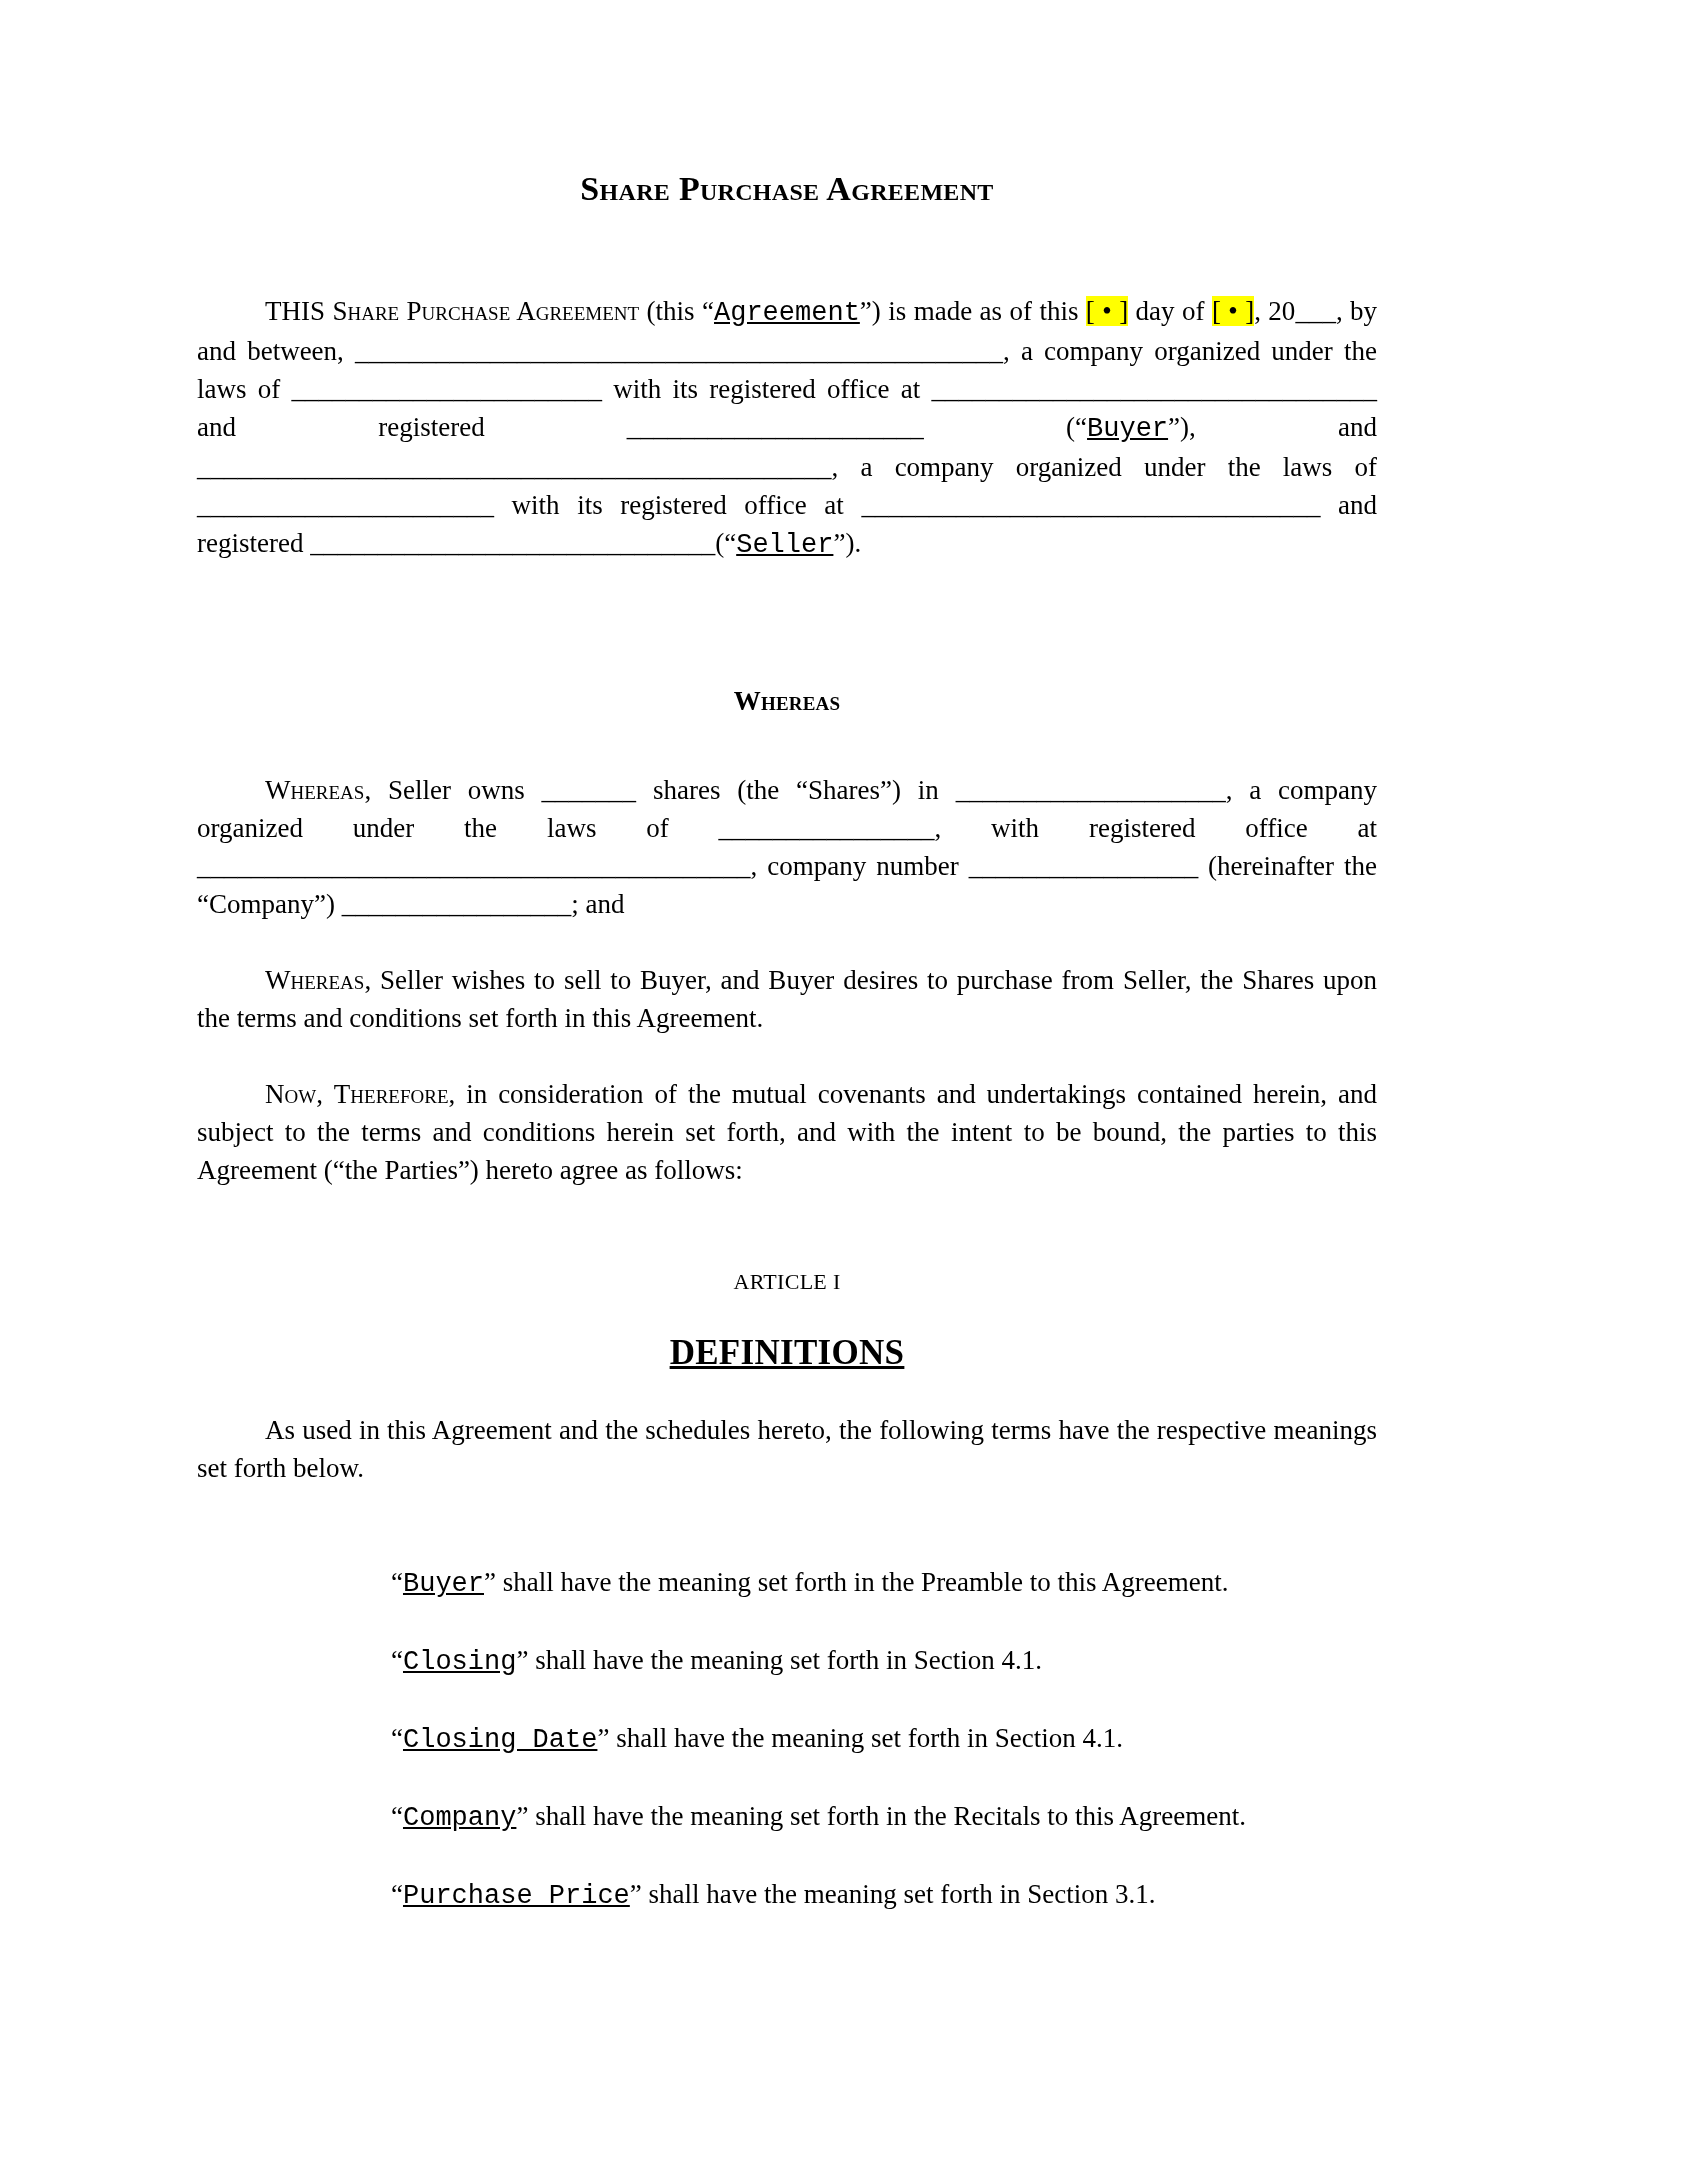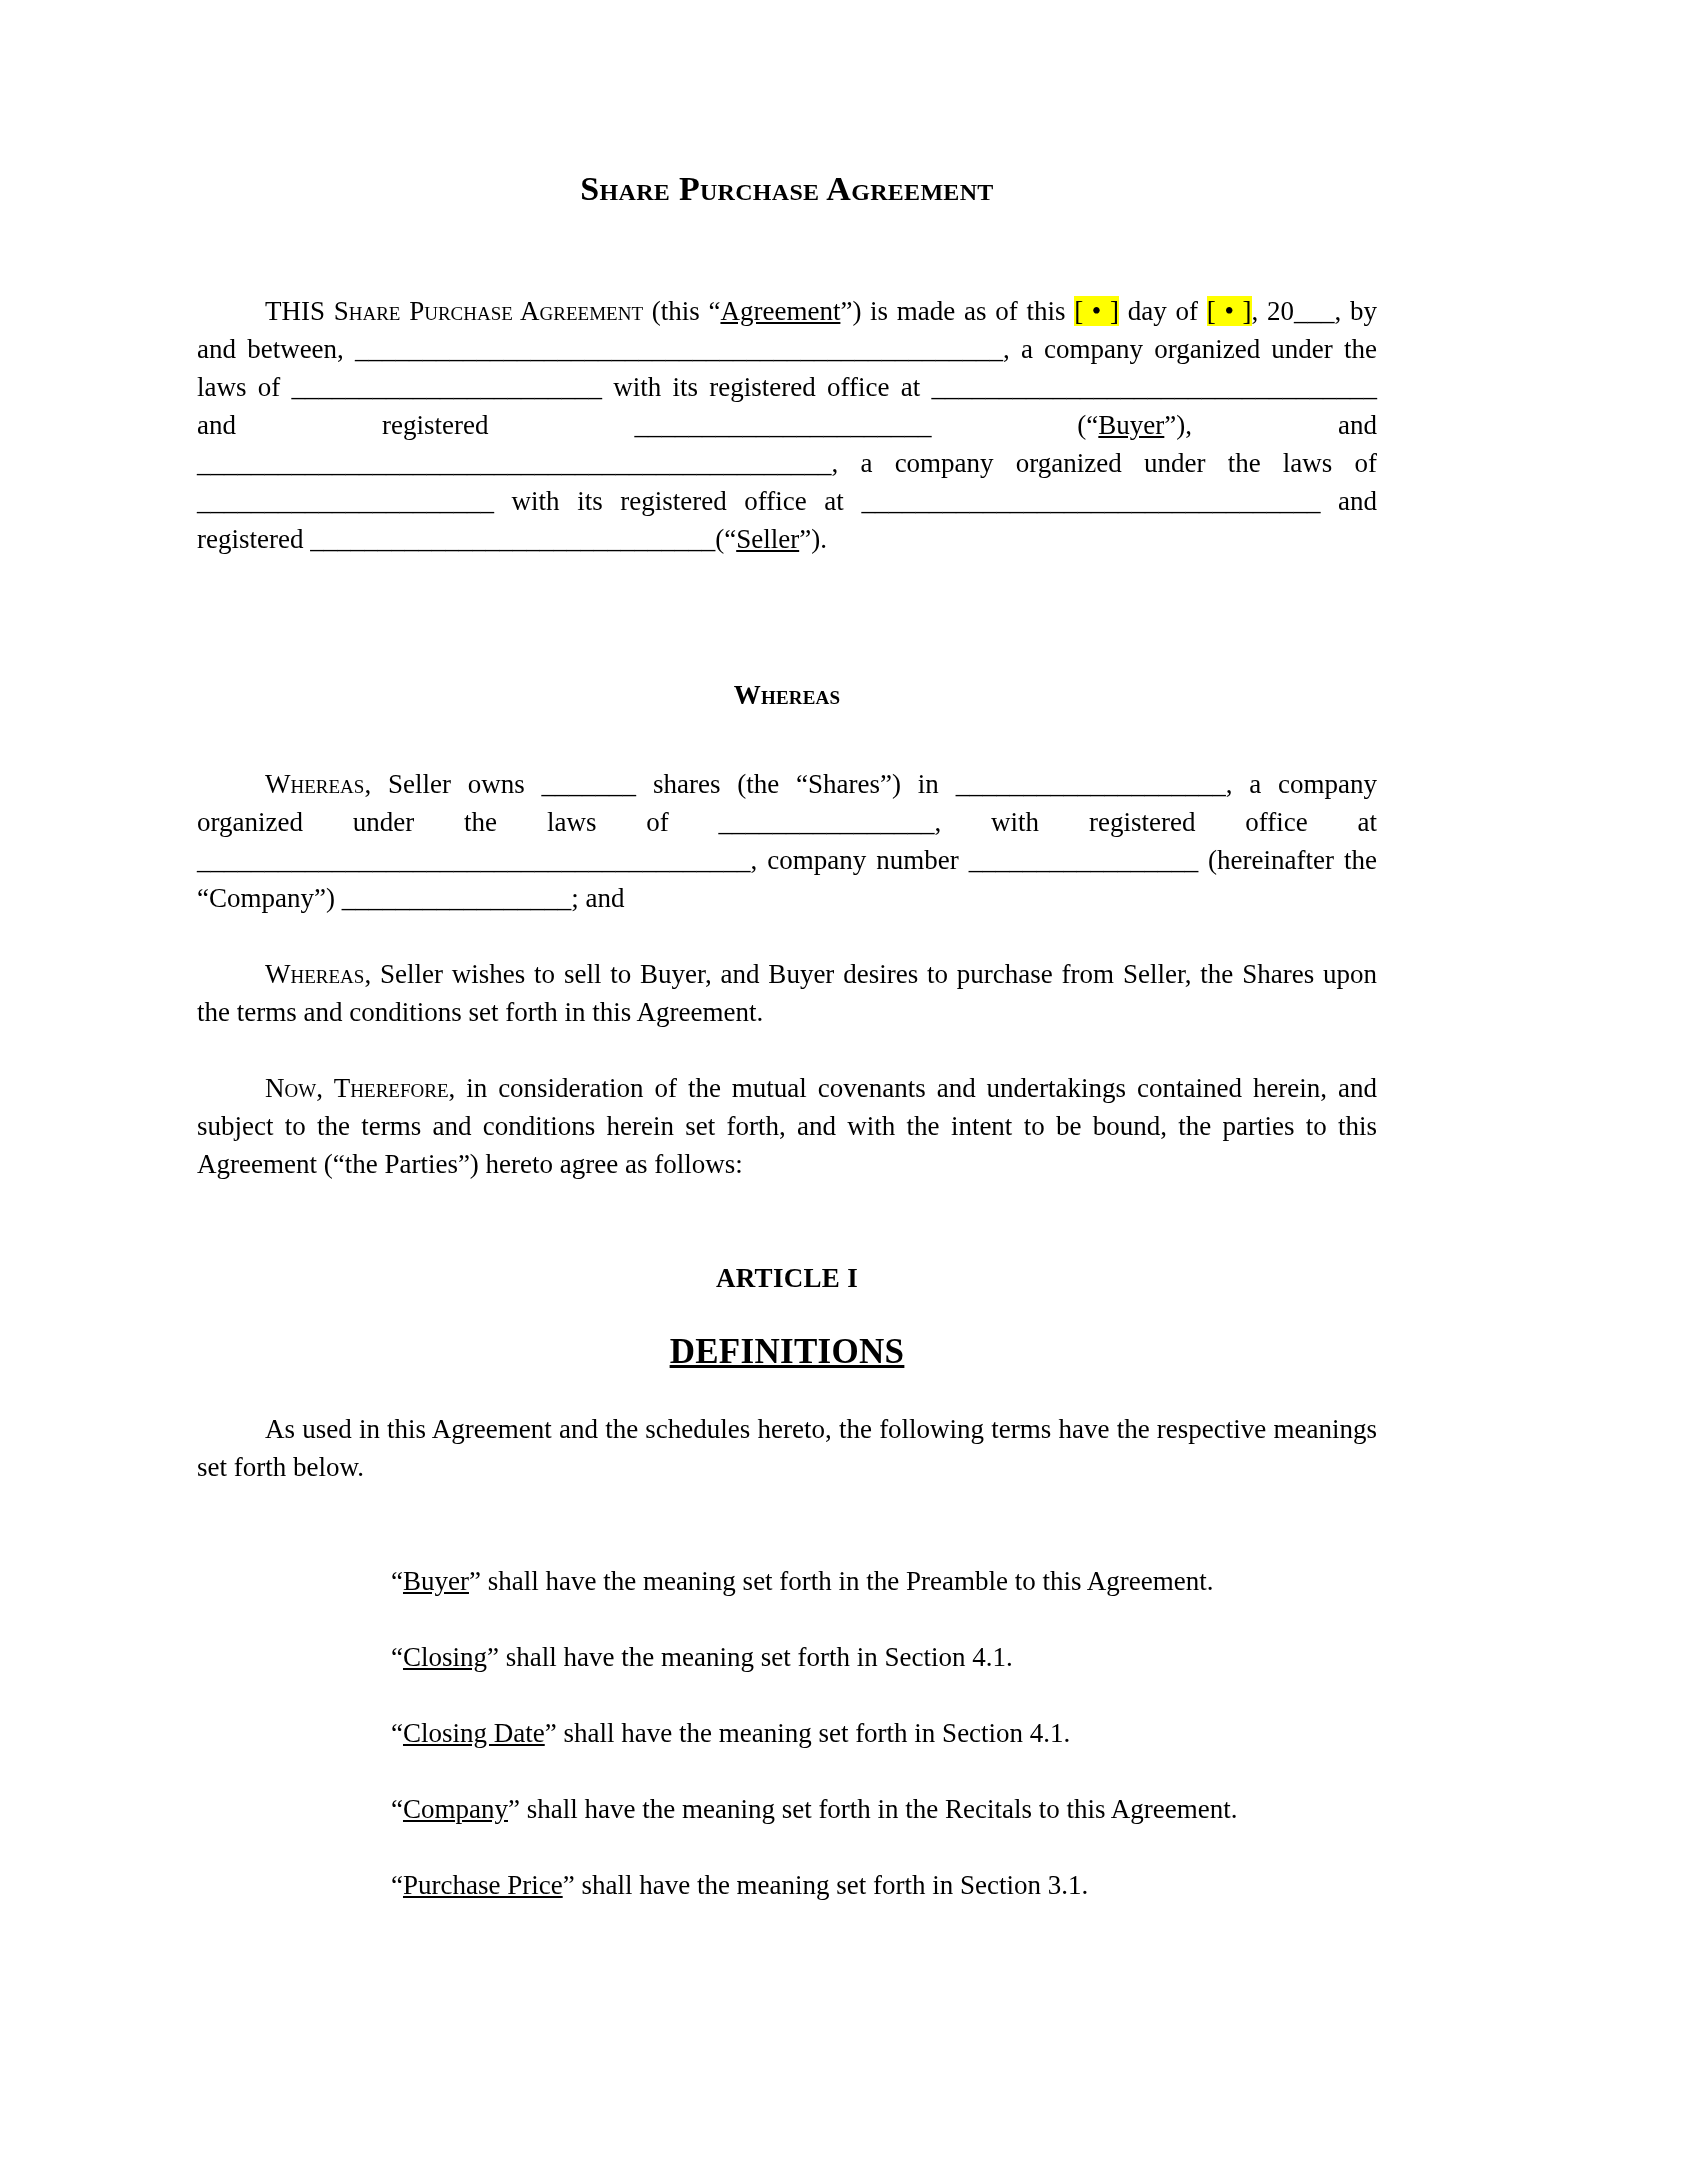--- a/index.html
+++ b/index.html
@@ -46,32 +46,32 @@
   .indent {
     text-indent: 68px;
   }
   .spacer-xl { height: 84px; }
   .spacer-l { height: 54px; }
   .spacer-m { height: 38px; }
   .spacer-s { height: 26px; }
   .hl {
     background: #ffff00;
   }
-  .u { text-decoration: underline; }
+  .u { text-decoration: underline; font-family: Liberation Mono, monospace; }
   .heading-sc {
     text-align: center;
     font-weight: bold;
     font-size: 27px;
     font-variant: small-caps;
     letter-spacing: 0.2px;
   }
   .article-heading {
     text-align: center;
-    font-weight: bold;
-    font-size: 27px;
+    font-weight: normal;
+    font-size: 22px;
     letter-spacing: 0.3px;
   }
   .article-sub {
     text-align: center;
     font-weight: bold;
     font-size: 35px;
     text-decoration: underline;
     letter-spacing: 0.3px;
   }
   .def-item {

